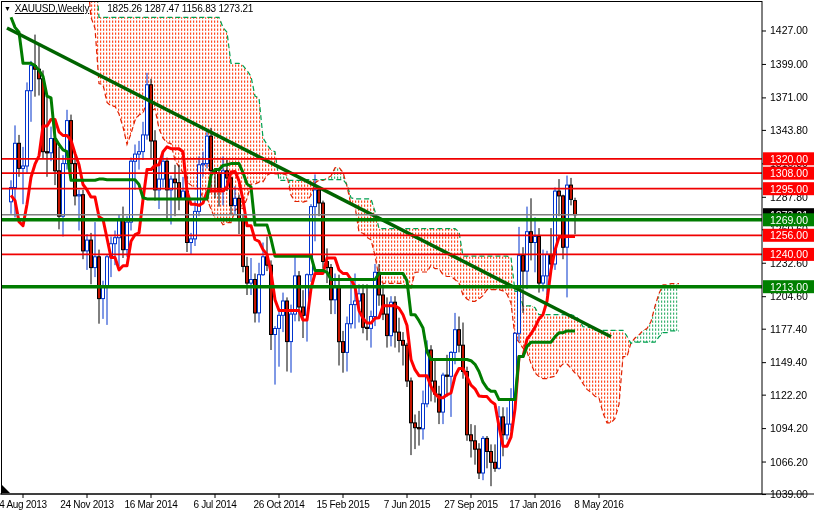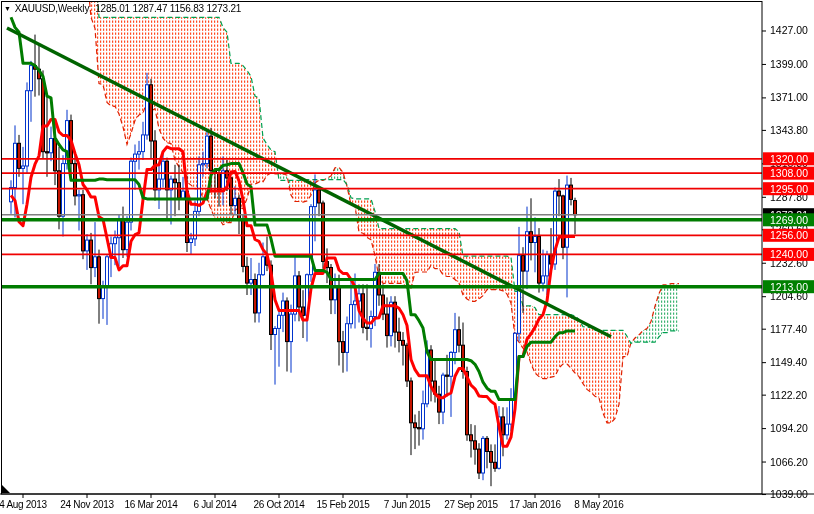--- a/index.html
+++ b/index.html
@@ -1,31 +1,31 @@
 <!DOCTYPE html>
 <html><head>
 <meta charset="utf-8">
 <style>
   html,body{margin:0;padding:0;background:#fff;}
   #chart-window{position:relative;width:814px;height:514px;background:#ffffff;overflow:hidden;
     font-family:"Liberation Sans",sans-serif;}
   #title-bar{position:absolute;left:4px;top:3px;z-index:30;display:flex;align-items:center;
     font-size:10px;color:#000;letter-spacing:-0.2px;white-space:nowrap;}
   #title-bar .tri{font-size:7px;margin-right:4px;line-height:10px;}
-  #title-bar .sp{margin-right:6px;}
+  #title-bar .sp{margin-right:18px;text-decoration:underline;}
   svg text{font-family:"Liberation Sans",sans-serif;}
 </style>
 </head>
 <body>
 
 <div id="chart-window">
   <div id="title-bar">
     <span class="tri">▼</span>
     <span class="sp">XAUUSD,Weekly</span>
-    <span>1285.01 1287.47 1156.83 1273.21</span>
+    <span>1825.26 1287.47 1156.83 1273.21</span>
   </div>
   <svg id="chart-svg" width="814" height="514">
       <defs>
         <clipPath id="plotclip">
           <rect x="2" y="2" width="760" height="492"></rect>
         </clipPath>
         <pattern id="dotsBear" width="3" height="4" patternUnits="userSpaceOnUse">
           <rect x="1" y="0.5" width="1.2" height="2.3" fill="#FF4A20"></rect>
         </pattern>
         <pattern id="dotsBull" width="3" height="4" patternUnits="userSpaceOnUse">

